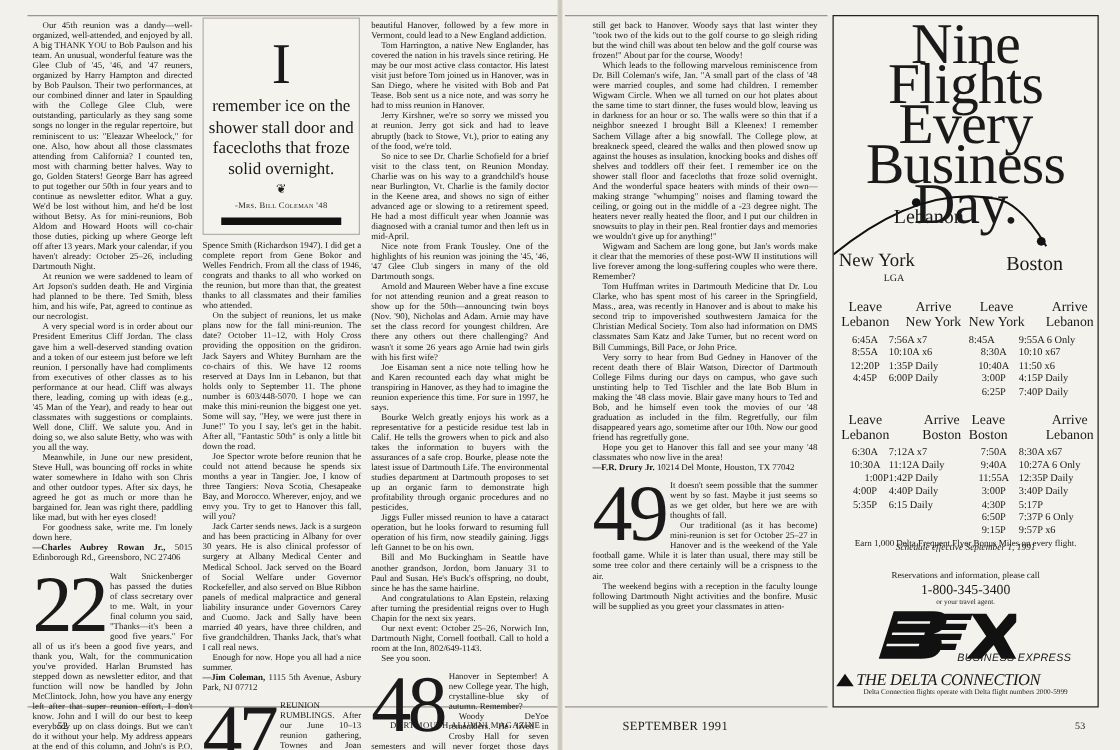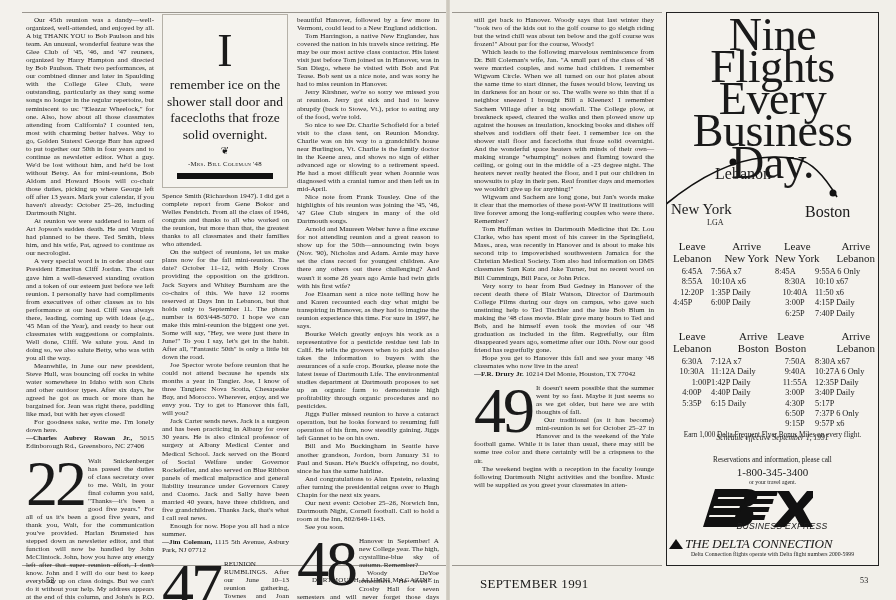--- a/index.html
+++ b/index.html
@@ -25,21 +25,21 @@
   .footer{position:absolute;top:576px;font-size:8px;letter-spacing:.3px;}
   .ad{position:absolute;left:666px;top:12px;width:211px;height:552px;border:1.5px solid #222;background:#f4f2ed;}
   .ad-title{text-align:center;font-size:46px;line-height:32px;margin-top:6px;letter-spacing:-.5px;font-family:"Liberation Serif",serif;}
   .city{position:absolute;font-size:16px;}
   .city-sub{position:absolute;font-size:8px;text-align:center;}
   .sched{position:absolute;text-align:center;font-size:10.5px;line-height:11px;}
   .sched-head{font-size:11px;line-height:11.5px;margin-bottom:3px;}
   .sched-row{font-size:8.3px;line-height:10.4px;text-align:left;white-space:nowrap;}
   .ad-note{position:absolute;left:0;width:100%;text-align:center;}
   .bex-logo{position:absolute;left:34px;top:467px;width:112px;height:42px;}
-  .bex-sub{position:absolute;left:34px;top:510px;width:150px;text-align:center;font-family:"Liberation Sans",sans-serif;font-style:italic;font-size:8.6px;letter-spacing:.3px;}
+  .bex-sub{position:absolute;left:34px;top:510px;width:150px;text-align:right;font-family:"Liberation Sans",sans-serif;font-style:italic;font-size:8.6px;letter-spacing:.3px;}
   .delta{position:absolute;left:2px;top:523px;width:210px;font-size:13.2px;font-style:italic;letter-spacing:-.3px;white-space:nowrap;}
   .delta-tri{display:inline-block;width:0;height:0;border-left:7px solid transparent;border-right:7px solid transparent;border-bottom:10px solid #111;vertical-align:-1px;margin-right:2px;}
   .delta-fine{position:absolute;left:0;width:100%;top:538px;text-align:center;font-size:5.8px;}
 </style>
 </head>
 <body>
 
 <div class="page page-left"></div>
 <div class="page page-right"></div>
 <div class="gutter"></div>
@@ -118,21 +118,21 @@
   <div style="margin-top:6px;">
     <span class="dropnum">49</span>
     <p class="noind">It doesn't seem possible that the summer went by so fast. Maybe it just seems so as we get older, but here we are with thoughts of fall.</p>
     <p>Our traditional (as it has become) mini-reunion is set for October 25–27 in Hanover and is the weekend of the Yale football game. While it is later than usual, there may still be some tree color and there certainly will be a crispness to the air.</p>
     <p>The weekend begins with a reception in the faculty lounge following Dartmouth Night activities and the bonfire. Music will be supplied as you greet your classmates in atten-</p>
   </div>
 </div>
 
 <div class="footer" style="left:26px;margin-left:20px;">52</div>
 <div class="footer" style="left:312px;font-size:7px;">DARTMOUTH ALUMNI MAGAZINE</div>
-<div class="footer" style="left:480px;font-size:13px;">SEPTEMBER 1991</div>
+<div class="footer" style="left:498px;font-size:10px;">SEPTEMBER 1991</div>
 <div class="footer" style="left:860px;">53</div>
 
 <div class="ad">
   <div class="ad-title">
     <div>Nine Flights</div>
     <div>Every</div>
     <div>Business Day.</div>
   </div>
 
   <svg style="position:absolute;left:0;top:140px;" width="211" height="60" viewBox="0 0 211 60">
@@ -153,21 +153,21 @@
           <div>Lebanon</div>
         </div>
       <div class="sched-head">
           <div>Arrive</div>
           <div>New York</div>
         </div>
     </div>
     <div class="sched-row"><span style="display:inline-block;width:38px;text-align:center">6:45A</span><span>7:56A x7</span></div>
     <div class="sched-row"><span style="display:inline-block;width:38px;text-align:center">8:55A</span><span>10:10A x6</span></div>
     <div class="sched-row"><span style="display:inline-block;width:38px;text-align:center">12:20P</span><span>1:35P Daily</span></div>
-    <div class="sched-row"><span style="display:inline-block;width:38px;">4:45P</span><span>6:00P Daily</span></div>
+    <div class="sched-row"><span style="display:inline-block;width:38px;text-align:center">4:45P</span><span>6:00P Daily</span></div>
   </div>
 
   <div class="sched" style="left:108px;top:228px;width:100px;">
     <div style="display:flex;justify-content:space-between;">
       <div class="sched-head">
           <div>Leave</div>
           <div>New York</div>
         </div>
       <div class="sched-head">
           <div>Arrive</div>

